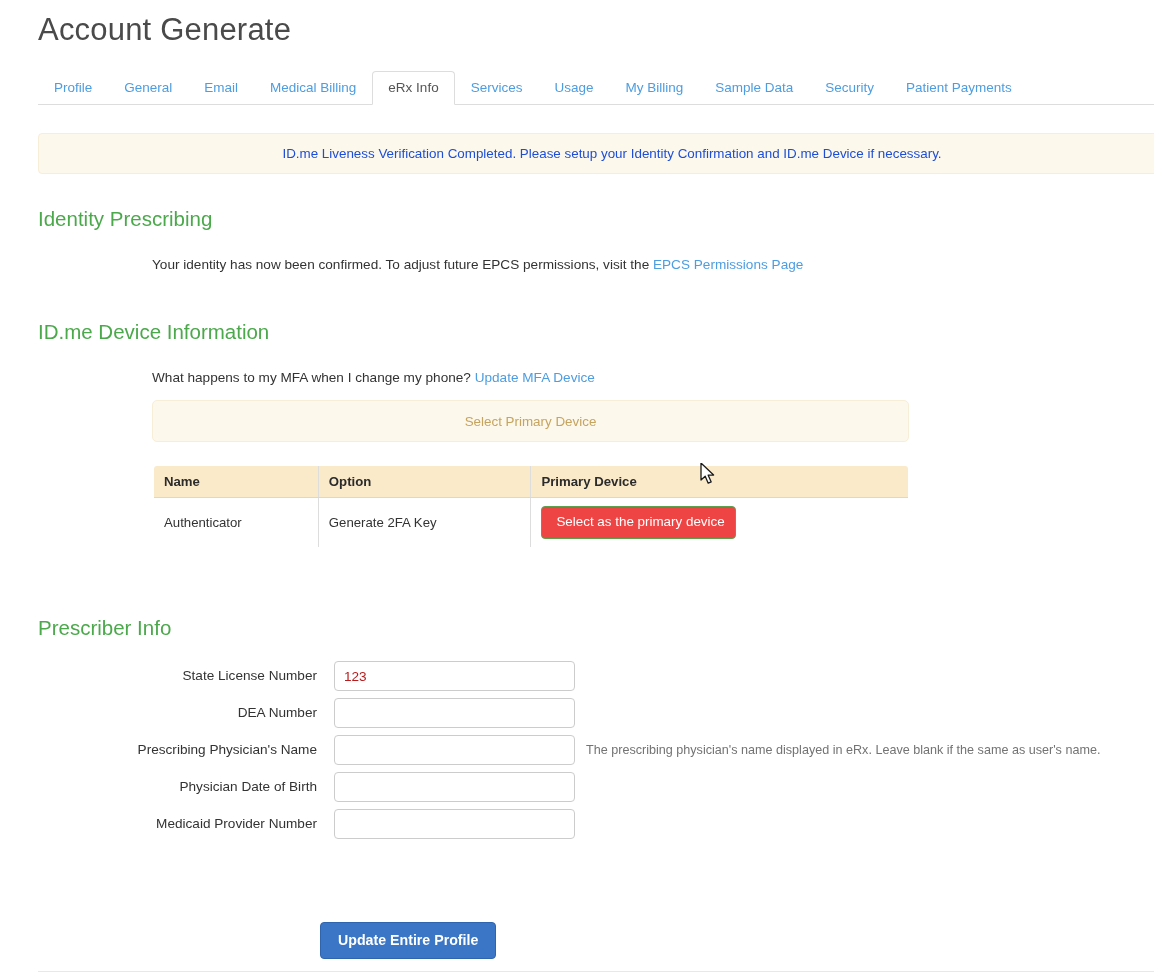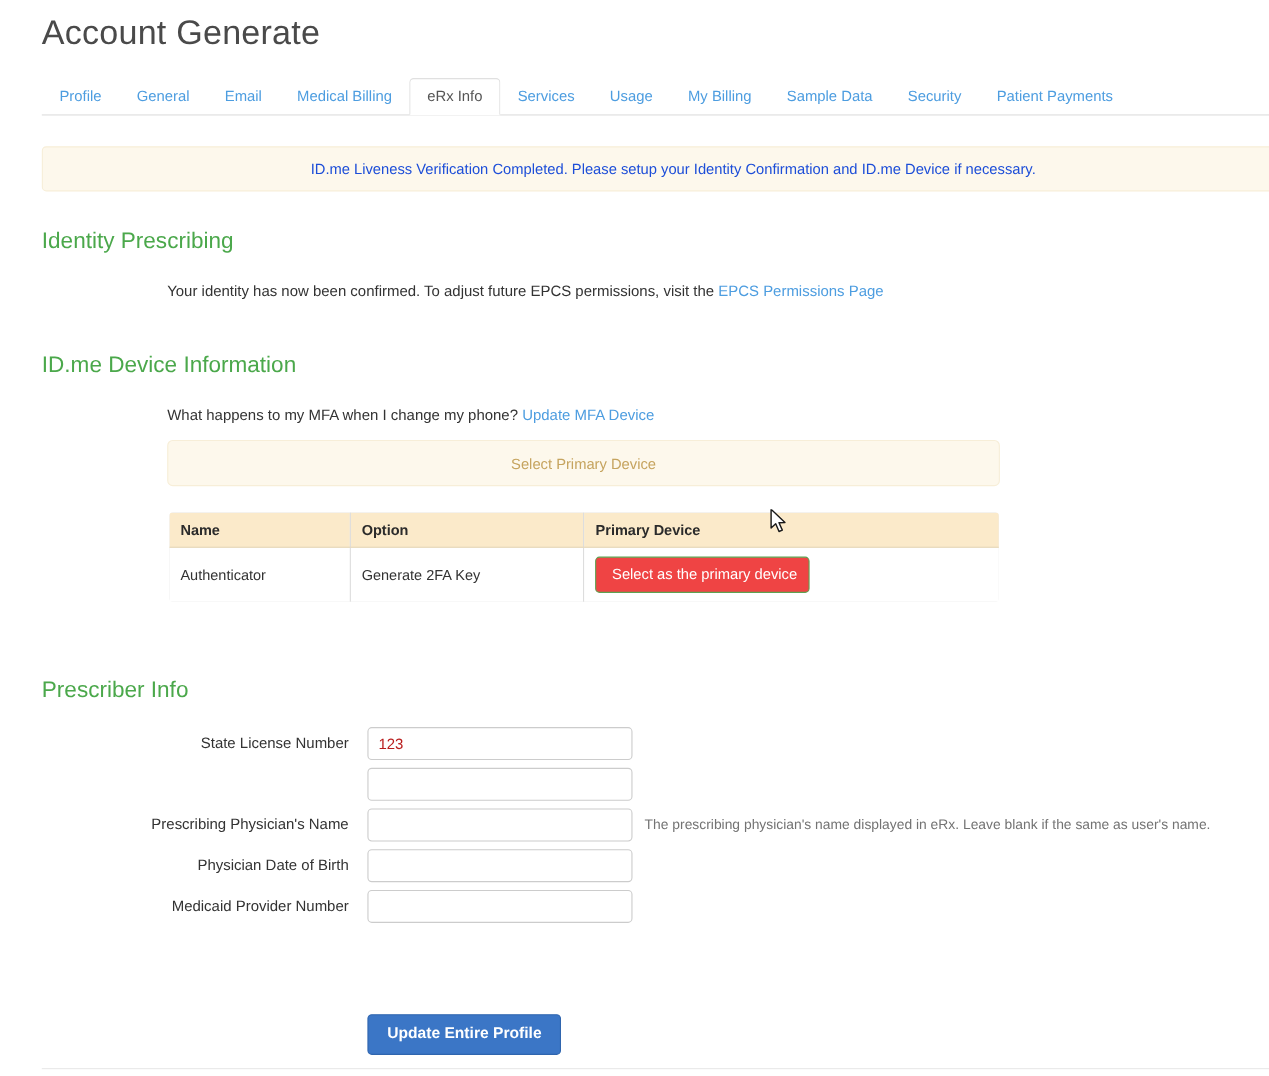--- a/index.html
+++ b/index.html
@@ -235,21 +235,21 @@
     top: 0;
     font-size: 12.6px;
     color: #737373;
     line-height: 30px;
     white-space: nowrap;
   }
 
   
   .btn-primary {
     position: absolute;
-    left: 334px;
+    left: 320px;
     top: 922px;
     background: #3b76c6;
     border: 1px solid #2f65ae;
     border-radius: 4px;
     color: #ffffff;
     font-family: "Liberation Sans", sans-serif;
     font-size: 14.2px;
     font-weight: bold;
     padding: 9px 17px 10px 17px;
     line-height: 1.15;
@@ -337,20 +337,21 @@
   </table>
 
   <div class="section-heading" id="h-presc">Prescriber Info</div>
 
   <div class="form-row" id="row-0">
     <label class="form-label">State License Number</label>
     <input class="form-input" type="text" value="123" style="">
   </div>
 
   <div class="form-row" id="row-1">
+    <label class="form-label">DEA Number</label>
     <input class="form-input" type="text" value="" style="">
   </div>
 
   <div class="form-row" id="row-2">
     <label class="form-label">Prescribing Physician's Name</label>
     <input class="form-input" type="text" value="" style="">
     <span class="form-help">The prescribing physician's name displayed in eRx. Leave blank if the same as user's name.</span>
   </div>
 
   <div class="form-row" id="row-3">

